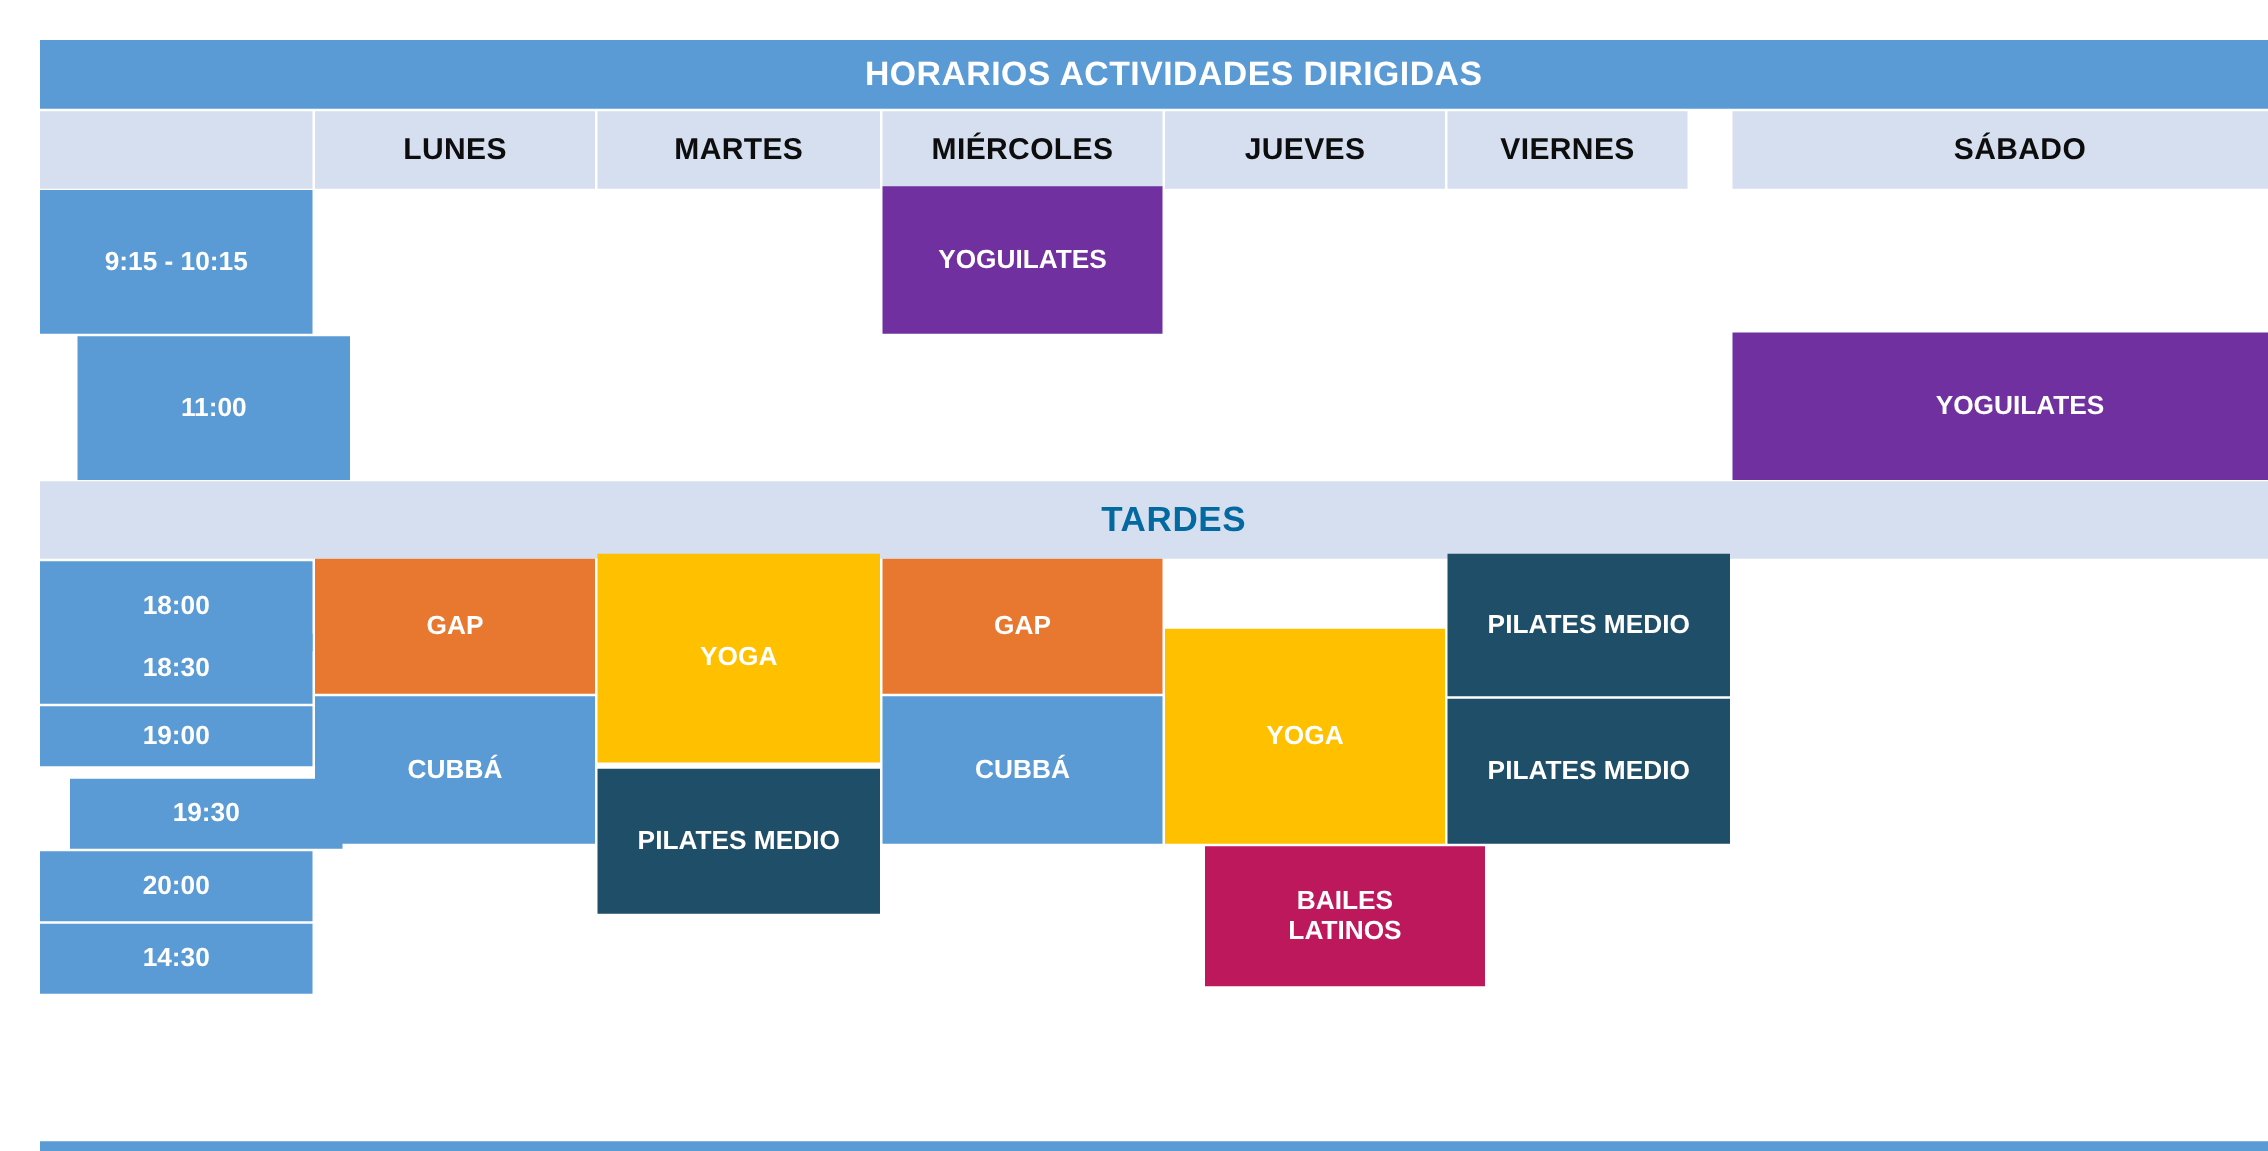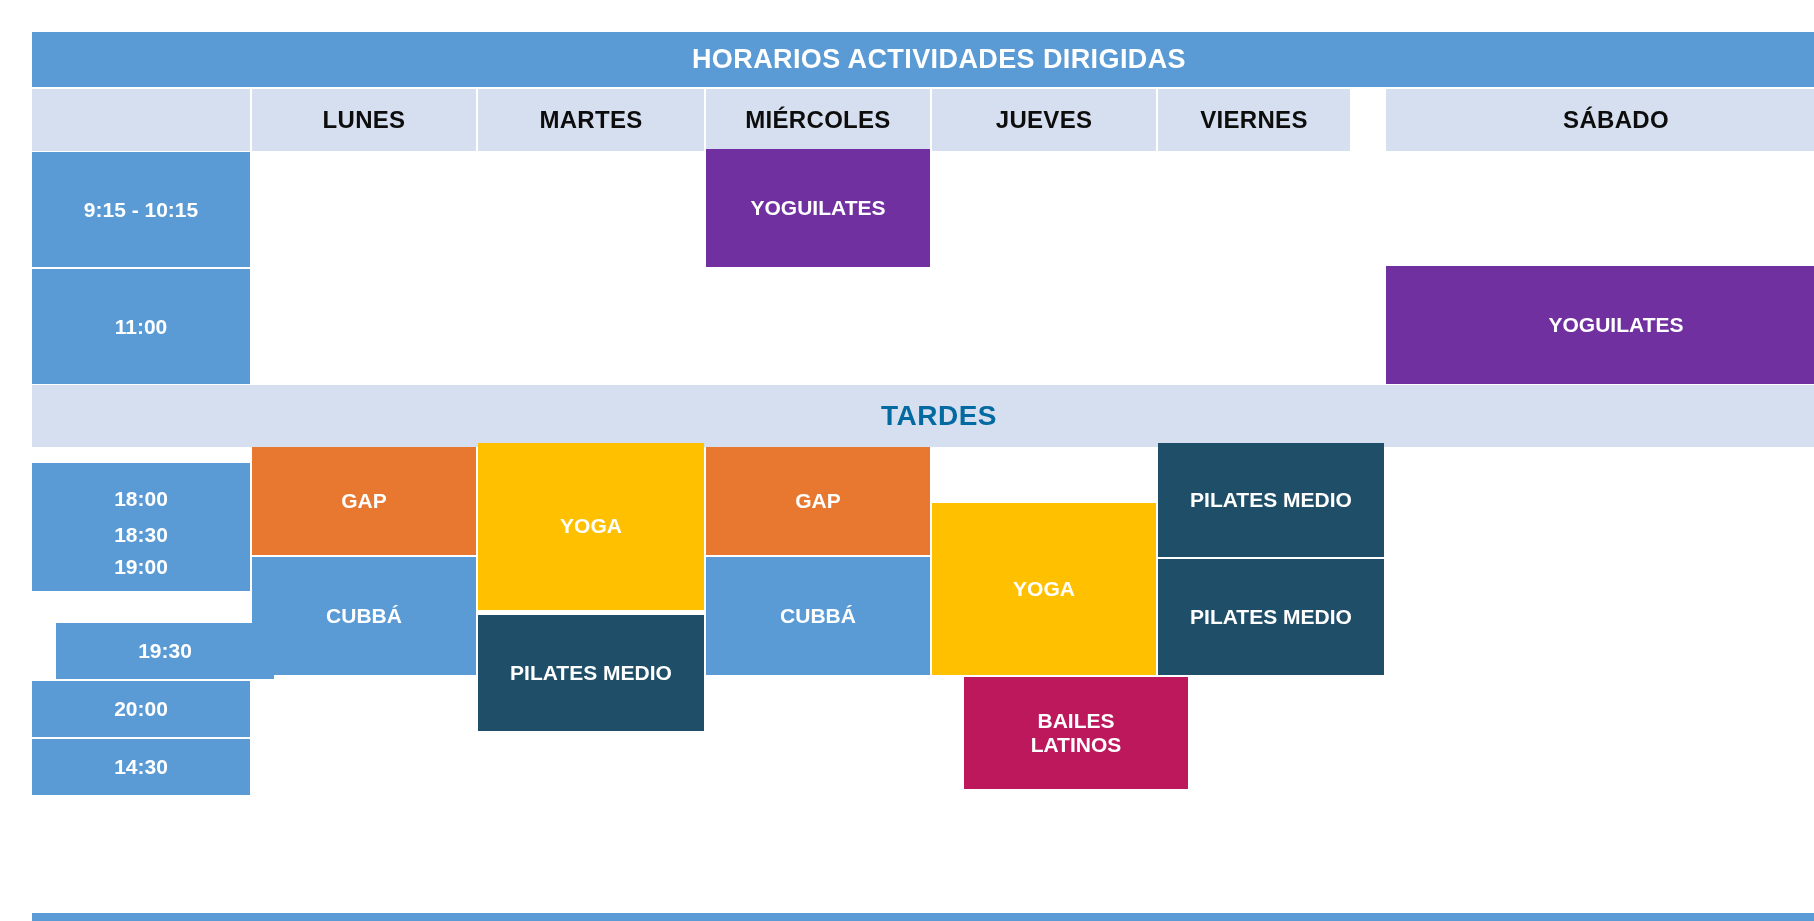--- a/index.html
+++ b/index.html
@@ -62,35 +62,35 @@
     <div class="cell" style="left:0px;width:218px;"></div>
     <div class="cell" style="left:220px;width:224px;">LUNES</div>
     <div class="cell" style="left:674px;width:224px;">MIÉRCOLES</div>
     <div class="cell" style="left:446px;width:226px;">MARTES</div>
     <div class="cell" style="left:900px;width:224px;">JUEVES</div>
     <div class="cell" style="left:1126px;width:192px;">VIERNES</div>
     <div class="cell" style="left:1354px;width:460px;">SÁBADO</div>
   </div>
 
   <div class="tcell" style="top:120px;height:115px;">9:15 - 10:15</div>
-  <div class="tcell" style="top:237px;height:115px;">11:00</div>
+  <div class="tcell" style="top:237px;height:115px;margin-left:30px;">11:00</div>
 
   <div class="block" style="left:674px;top:117px;width:224px;height:118px;background:#7030A0;font-size:21px;">
     <span>YOGUILATES</span>
   </div>
 
   <div class="block" style="left:1354px;top:234px;width:460px;height:118px;background:#7030A0;font-size:21px;">
     <span>YOGUILATES</span>
   </div>
 
   <div class="tardes" style="top:353px;">TARDES</div>
 
-  <div class="tcell" style="top:431px;height:72px;">18:00</div>
+  <div class="tcell" style="top:417px;height:72px;">18:00</div>
   <div class="tcell" style="top:475px;height:56px;">18:30</div>
-  <div class="tcell" style="top:511px;height:48px;">19:00</div>
+  <div class="tcell" style="top:533px;height:48px;">19:00</div>
   <div class="tcell" style="top:591px;height:56px;margin-left:24px;">19:30</div>
   <div class="tcell" style="top:649px;height:56px;">20:00</div>
   <div class="tcell" style="top:707px;height:56px;">14:30</div>
 
   <div class="block" style="left:220px;top:415px;width:224px;height:108px;background:#E8782F;font-size:21px;">
     <span>GAP</span>
   </div>
 
   <div class="block" style="left:220px;top:525px;width:224px;height:118px;background:#5B9BD5;font-size:21px;">
     <span>CUBBÁ</span>

